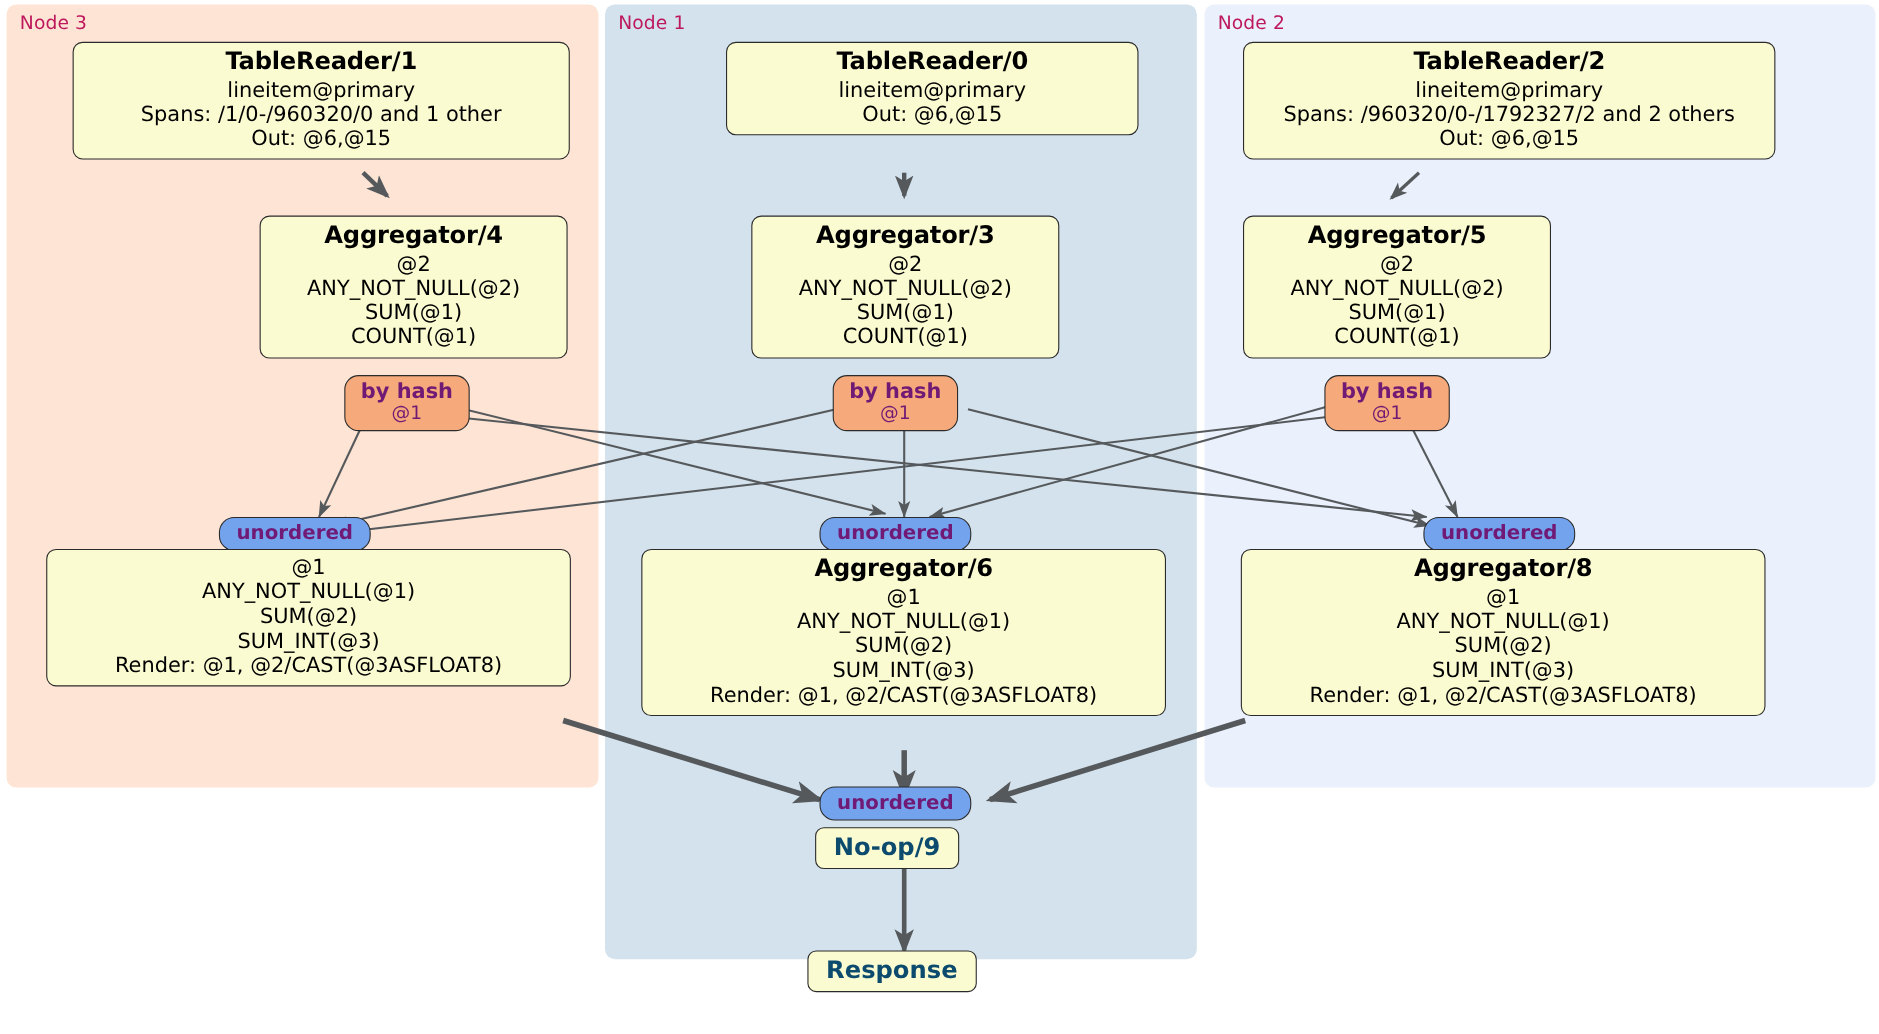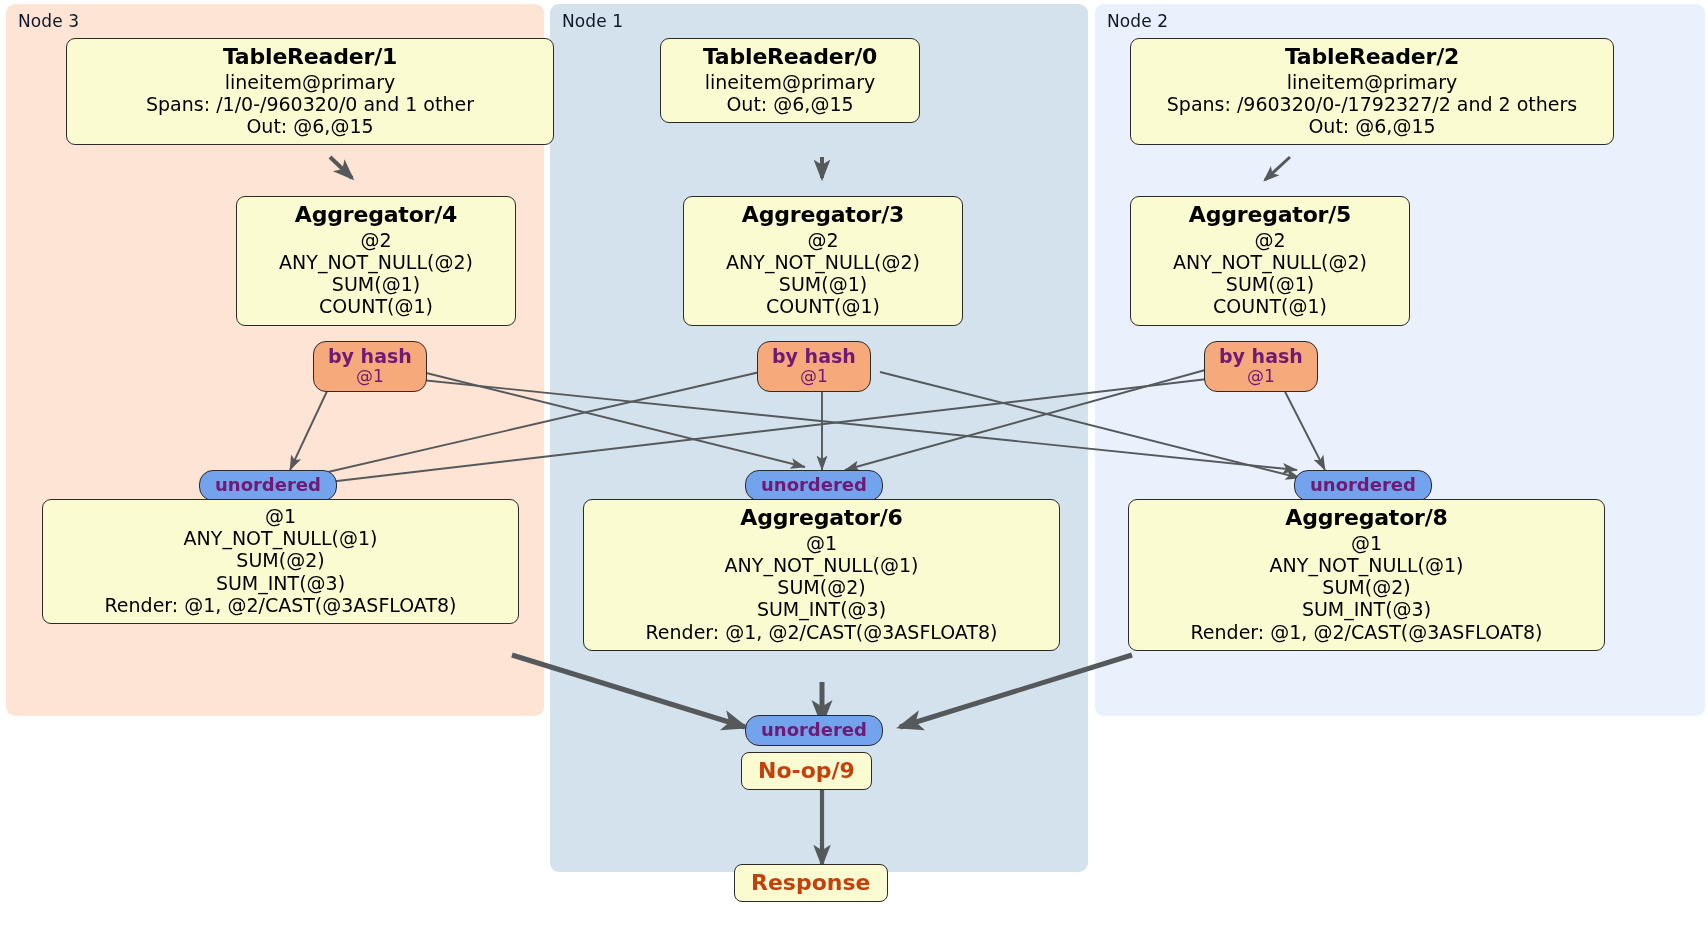--- a/index.html
+++ b/index.html
@@ -21,21 +21,21 @@
   .node-panel {
     position: absolute;
     border-radius: 9px;
     box-sizing: border-box;
   }
   .node-panel-label {
     position: absolute;
     top: 7px;
     left: 12px;
     font-size: 17px;
-    color: #0f172a;
+    color: #be185d;
     letter-spacing: 0.1px;
     white-space: nowrap;
   }
   #panel-node3 {
     left: 6px; top: 4px; width: 538px; height: 712px;
     background: #fde4d4;
   }
   #panel-node1 {
     left: 550px; top: 4px; width: 538px; height: 868px;
     background: #d3e2ec;
@@ -107,21 +107,21 @@
   }
   .small-box {
     position: absolute;
     box-sizing: border-box;
     background: #fbfbd2;
     border: 1.6px solid #2b2b2b;
     border-radius: 8px;
     text-align: center;
     font-weight: bold;
     font-size: 22px;
-    color: #c2410c;
+    color: #0c4a6e;
     padding: 5px 16px 6px 16px;
   }
 </style>
 </head>
 <body>
 
 <div id="canvas">
 
   <div class="node-panel" id="panel-node3">
     <div class="node-panel-label">Node 3</div>
@@ -171,28 +171,28 @@
       <path d="M512,655 L745,727" marker-end="url(#ah-thick)"></path>
       <path d="M822,682 L822,723" marker-end="url(#ah-thick)"></path>
       <path d="M1132,655 L900,727" marker-end="url(#ah-thick)"></path>
     </g>
 
     <g stroke="#55595c" stroke-width="4.2" fill="none">
       <path d="M822,772 L822,864" marker-end="url(#ah-thick)"></path>
     </g>
   </svg>
 
-  <div class="proc" style="left:66px; top:38px; width:488px;">
+  <div class="proc" style="left:66px; top:38px; width:452px;">
     <div class="title">TableReader/1</div>
     <div class="line">lineitem@primary</div>
     <div class="line">Spans: /1/0-/960320/0 and 1 other</div>
     <div class="line">Out: @6,@15</div>
   </div>
 
-  <div class="proc" style="left:660px; top:38px; width:260px;">
+  <div class="proc" style="left:660px; top:38px; width:375px;">
     <div class="title">TableReader/0</div>
     <div class="line">lineitem@primary</div>
     <div class="line">Out: @6,@15</div>
   </div>
 
   <div class="proc" style="left:1130px; top:38px; width:484px;">
     <div class="title">TableReader/2</div>
     <div class="line">lineitem@primary</div>
     <div class="line">Spans: /960320/0-/1792327/2 and 2 others</div>
     <div class="line">Out: @6,@15</div>

